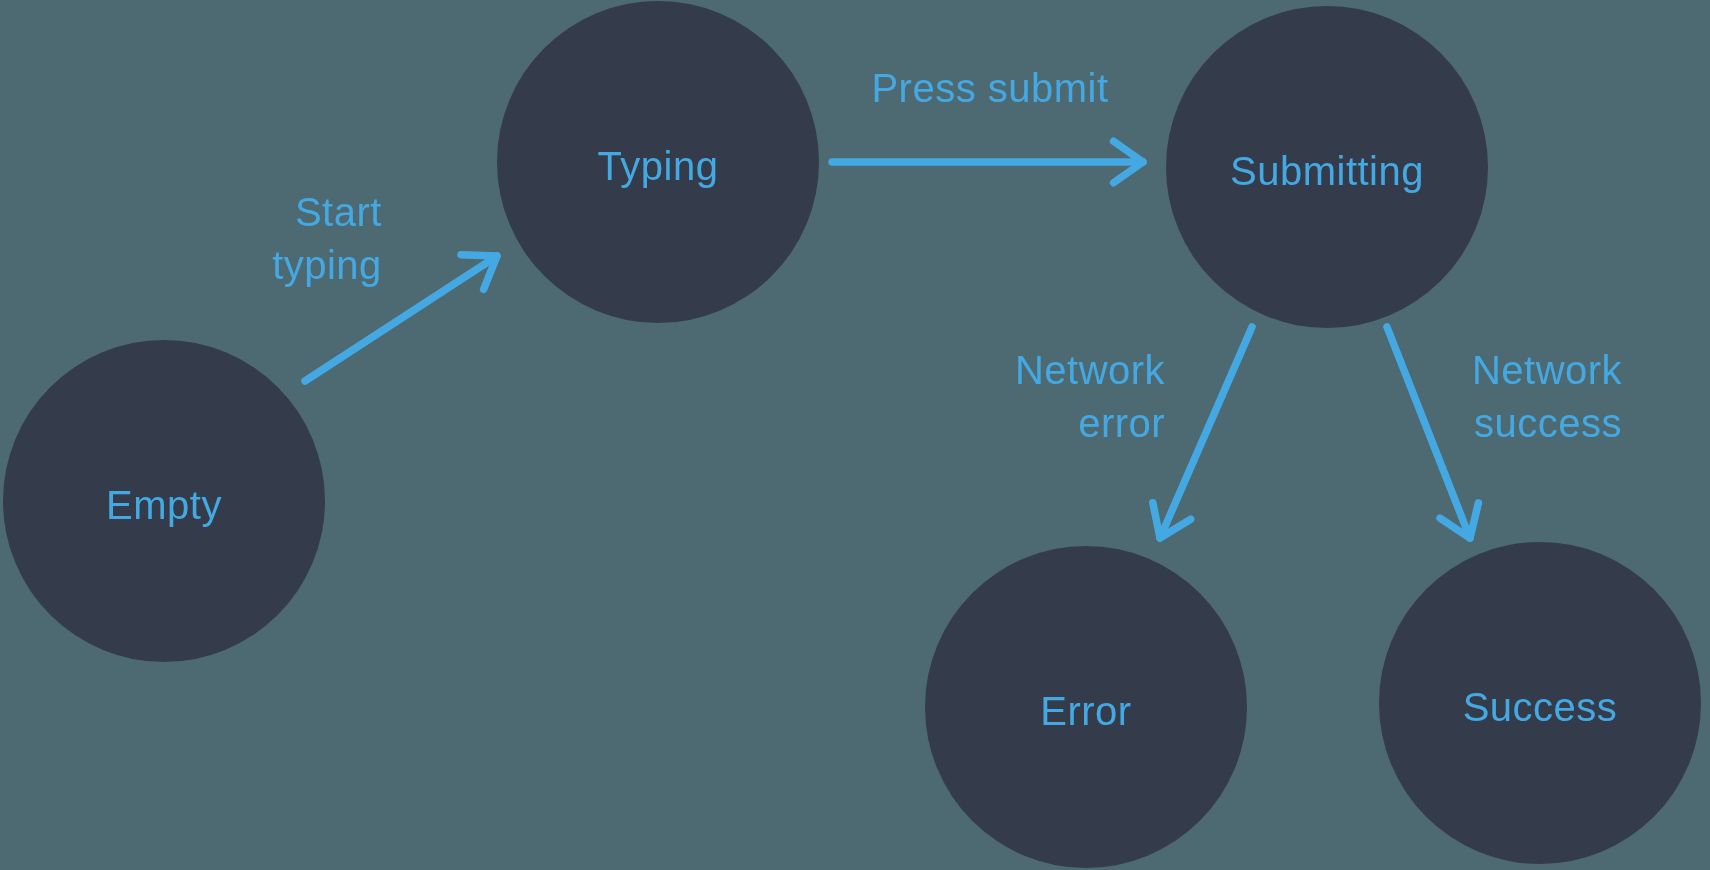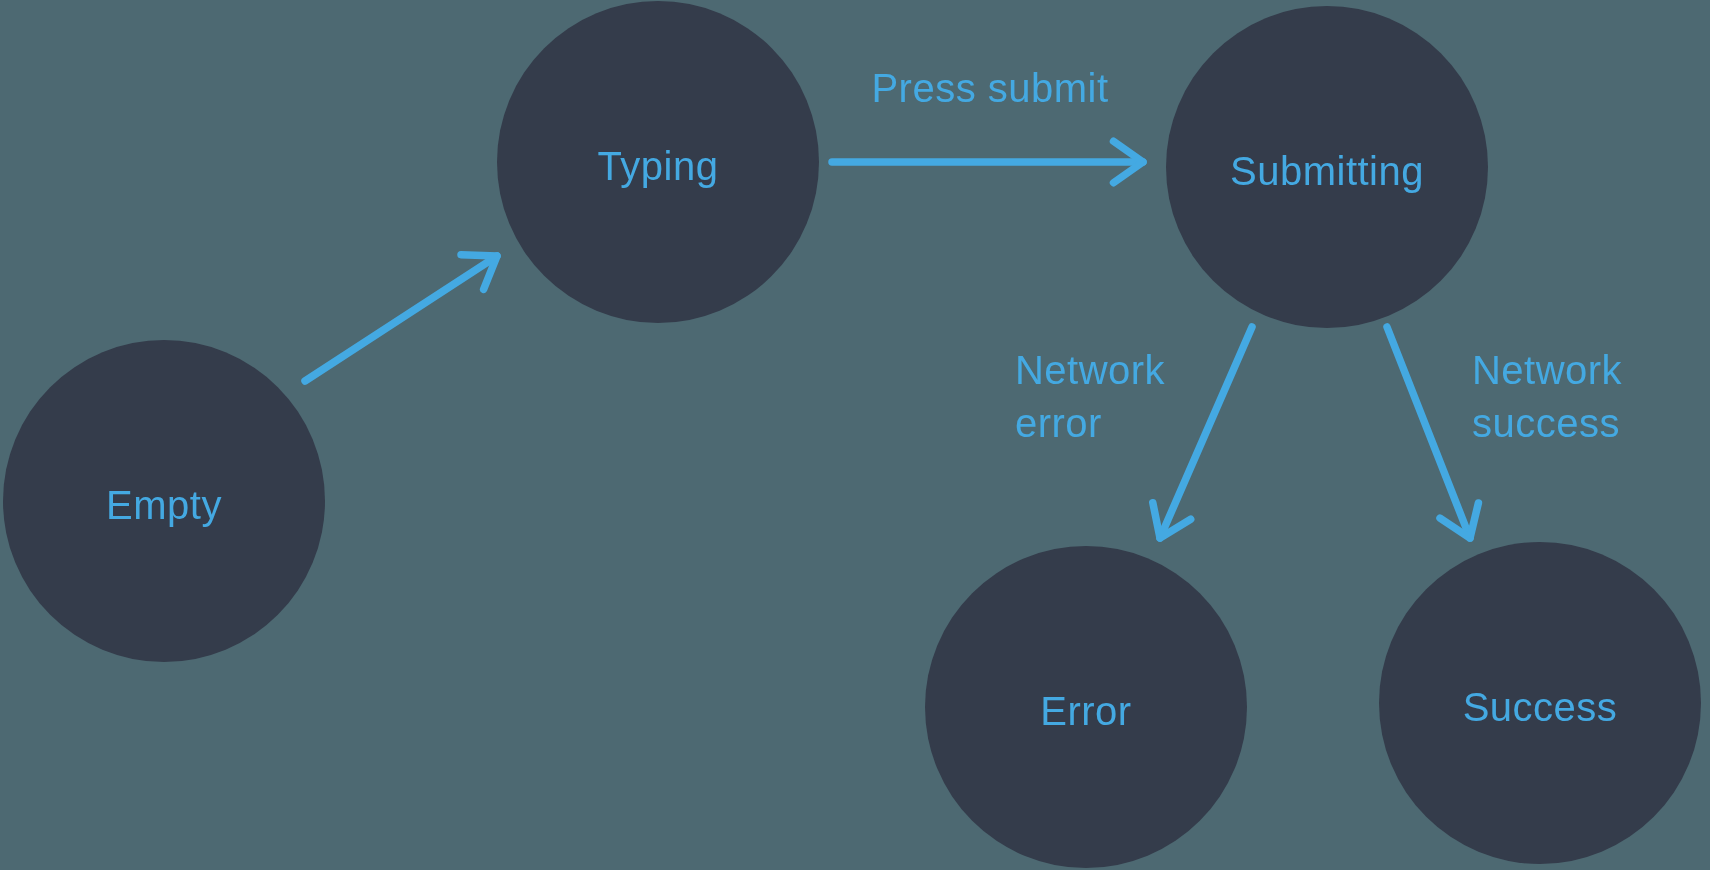--- a/index.html
+++ b/index.html
@@ -35,21 +35,21 @@
     transform: translateY(4px);
   }
   .edge-label {
     position: absolute;
     transform: translate(-50%, -50%);
     color: var(--accent);
     font-size: 40px;
     font-weight: 400;
     letter-spacing: 0.5px;
     line-height: 53px;
-    text-align: left;
+    text-align: right;
     white-space: pre-line;
   }
   .arrows {
     position: absolute;
     left: 0; top: 0;
     width: 1710px;
     height: 870px;
     color: var(--accent);
   }
   .arrows line, .arrows polyline {
@@ -97,20 +97,22 @@
   </div>
 
   <div class="node" style="left:925px; top:546px;">
     <span class="node-label">Error</span>
   </div>
 
   <div class="node" style="left:1379px; top:542px;">
     <span class="node-label">Success</span>
   </div>
 
+  <div class="edge-label" style="left:327px; top:239px;">Start
+typing</div>
 
   <div class="edge-label" style="left:990px; top:88px;">Press submit</div>
 
   <div class="edge-label" style="left:1090px; top:397px;">Network
 error</div>
 
   <div class="edge-label" style="left:1547px; top:397px;">Network
 success</div>
 
 </div>

